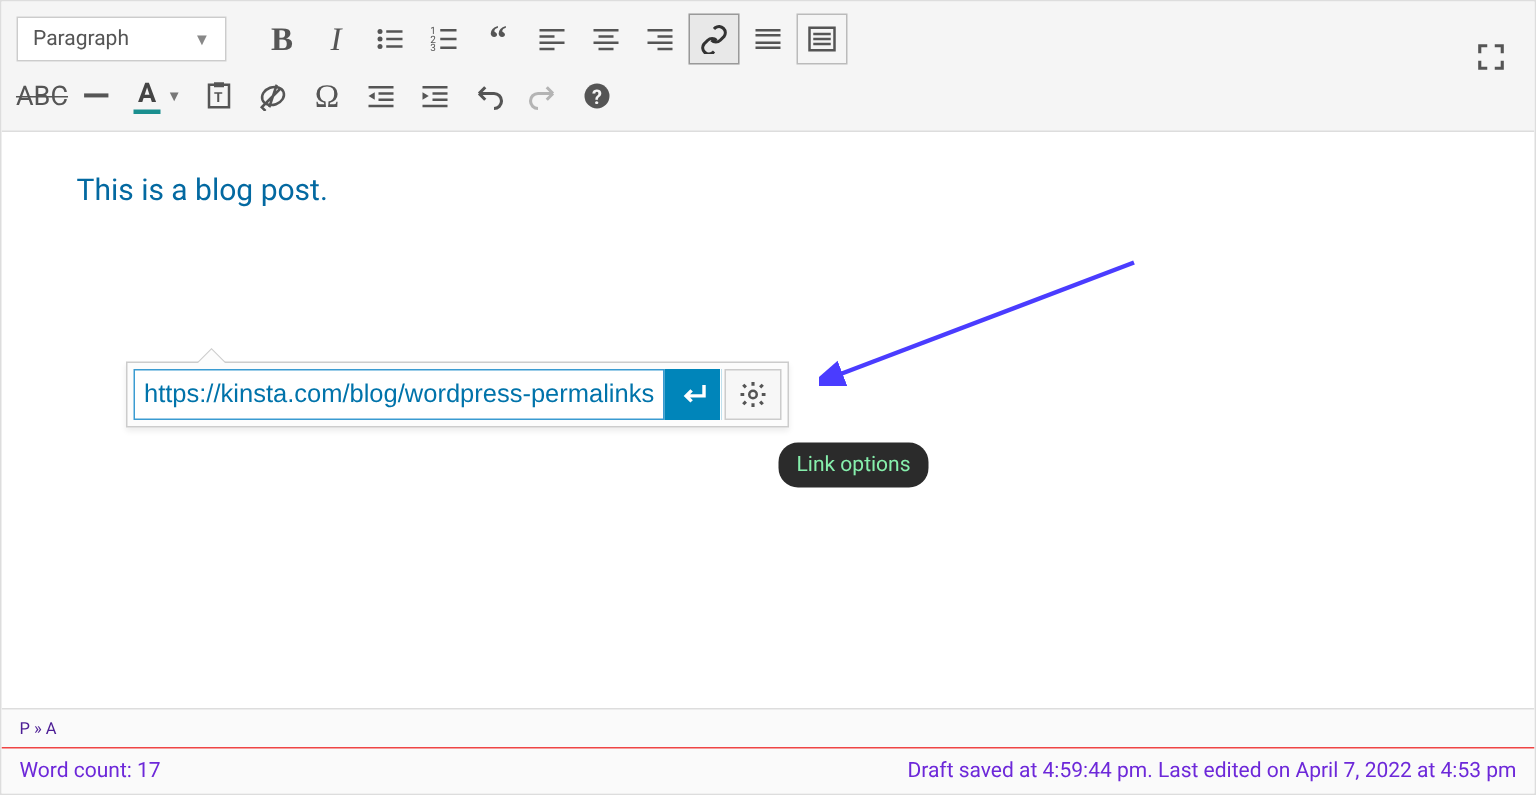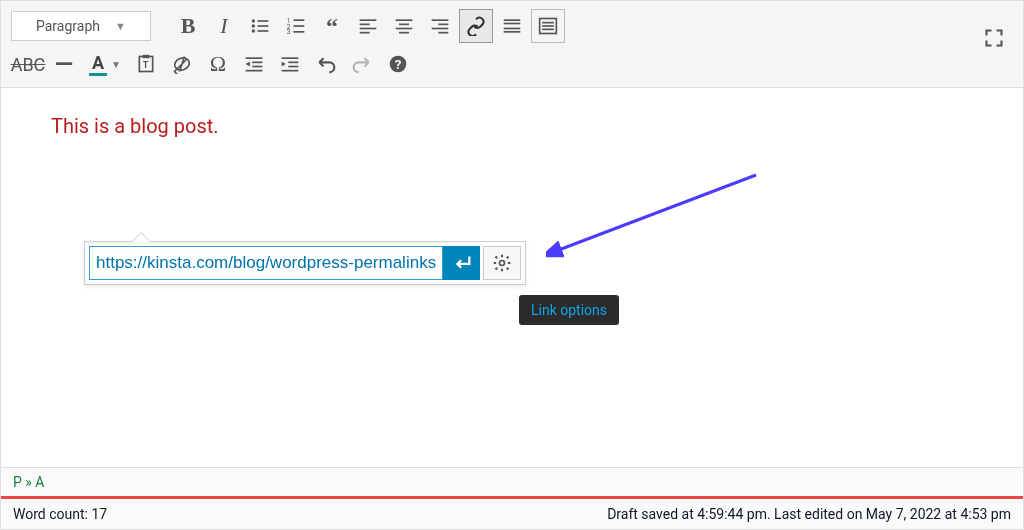--- a/index.html
+++ b/index.html
@@ -24,21 +24,21 @@
   height: 38px;
 }
 .block-select {
   width: 140px;
   height: 30px;
   border: 1px solid #ccc;
   background: #fff;
   display: flex;
   align-items: center;
   justify-content: space-between;
-  padding: 0 24px;
+  padding: 0 10px;
   font-size: 14px;
   color: #555;
   margin-right: 18px;
 }
 .tb-btn {
   width: 34px;
   height: 34px;
   display: flex;
   align-items: center;
   justify-content: center;
@@ -78,21 +78,21 @@
   color: #444;
 }
 .text-color-wrap .caret {
   font-size: 10px;
   color: #777;
   margin-left: 4px;
 }
 .editor-area {
   padding: 22px 50px 80px 50px;
   font-size: 20px;
-  color: #b91c1c;
+  color: #0369a1;
   min-height: 380px;
 }
 .editor-area p { line-height: 1.6; }
 .highlight {
   background: #b9d6f2;
 }
 .link-popup {
   position: absolute;
   top: 240px;
   left: 83px;
@@ -131,52 +131,52 @@
   align-items: center;
   justify-content: center;
   color: #555;
   margin-left: 2px;
 }
 .tooltip {
   position: absolute;
   top: 294px;
   left: 518px;
   background: #2b2b2b;
-  color: #0ea5e9;
+  color: #86efac;
   font-size: 14px;
   padding: 7px 12px;
-  border-radius: 3px;
+  border-radius: 13px;
   white-space: nowrap;
 }
 .arrow {
   position: absolute;
   top: 170px;
   left: 545px;
   pointer-events: none;
 }
 .status-bar {
   position: absolute;
   bottom: 0;
   left: 0;
   right: 0;
   border-top: 1px solid #ddd;
   background: #fafafa;
 }
 .status-path {
   padding: 6px 12px;
-  font-size: 14px;
-  color: #15803d;
-  border-bottom: 3px solid #ef4444;
+  font-size: 11px;
+  color: #4c1d95;
+  border-bottom: 1px solid #ef4444;
 }
 .status-info {
   display: flex;
   justify-content: space-between;
   padding: 7px 12px;
   font-size: 14px;
-  color: #0f172a;
+  color: #6d28d9;
 }
 .popup-pointer {
   position: absolute;
   top: 231px;
   left: 130px;
   width: 0; height: 0;
   border-left: 10px solid transparent;
   border-right: 10px solid transparent;
   border-bottom: 10px solid #ccc;
   z-index: 5;
@@ -362,15 +362,15 @@
         <path d="M0,0 L0,6 L8,3 z" fill="#4a3cff"></path>
       </marker>
     </defs>
   <line x1="210" y1="4" x2="10" y2="80" stroke="#4a3cff" stroke-width="3" marker-end="url(#ah)"></line>
 </svg>
 
 <div class="status-bar">
   <div class="status-path">P » A</div>
   <div class="status-info">
     <span>Word count: 17</span>
-    <span>Draft saved at 4:59:44 pm. Last edited on May 7, 2022 at 4:53 pm</span>
+    <span>Draft saved at 4:59:44 pm. Last edited on April 7, 2022 at 4:53 pm</span>
   </div>
 </div>
 
 </body></html>

